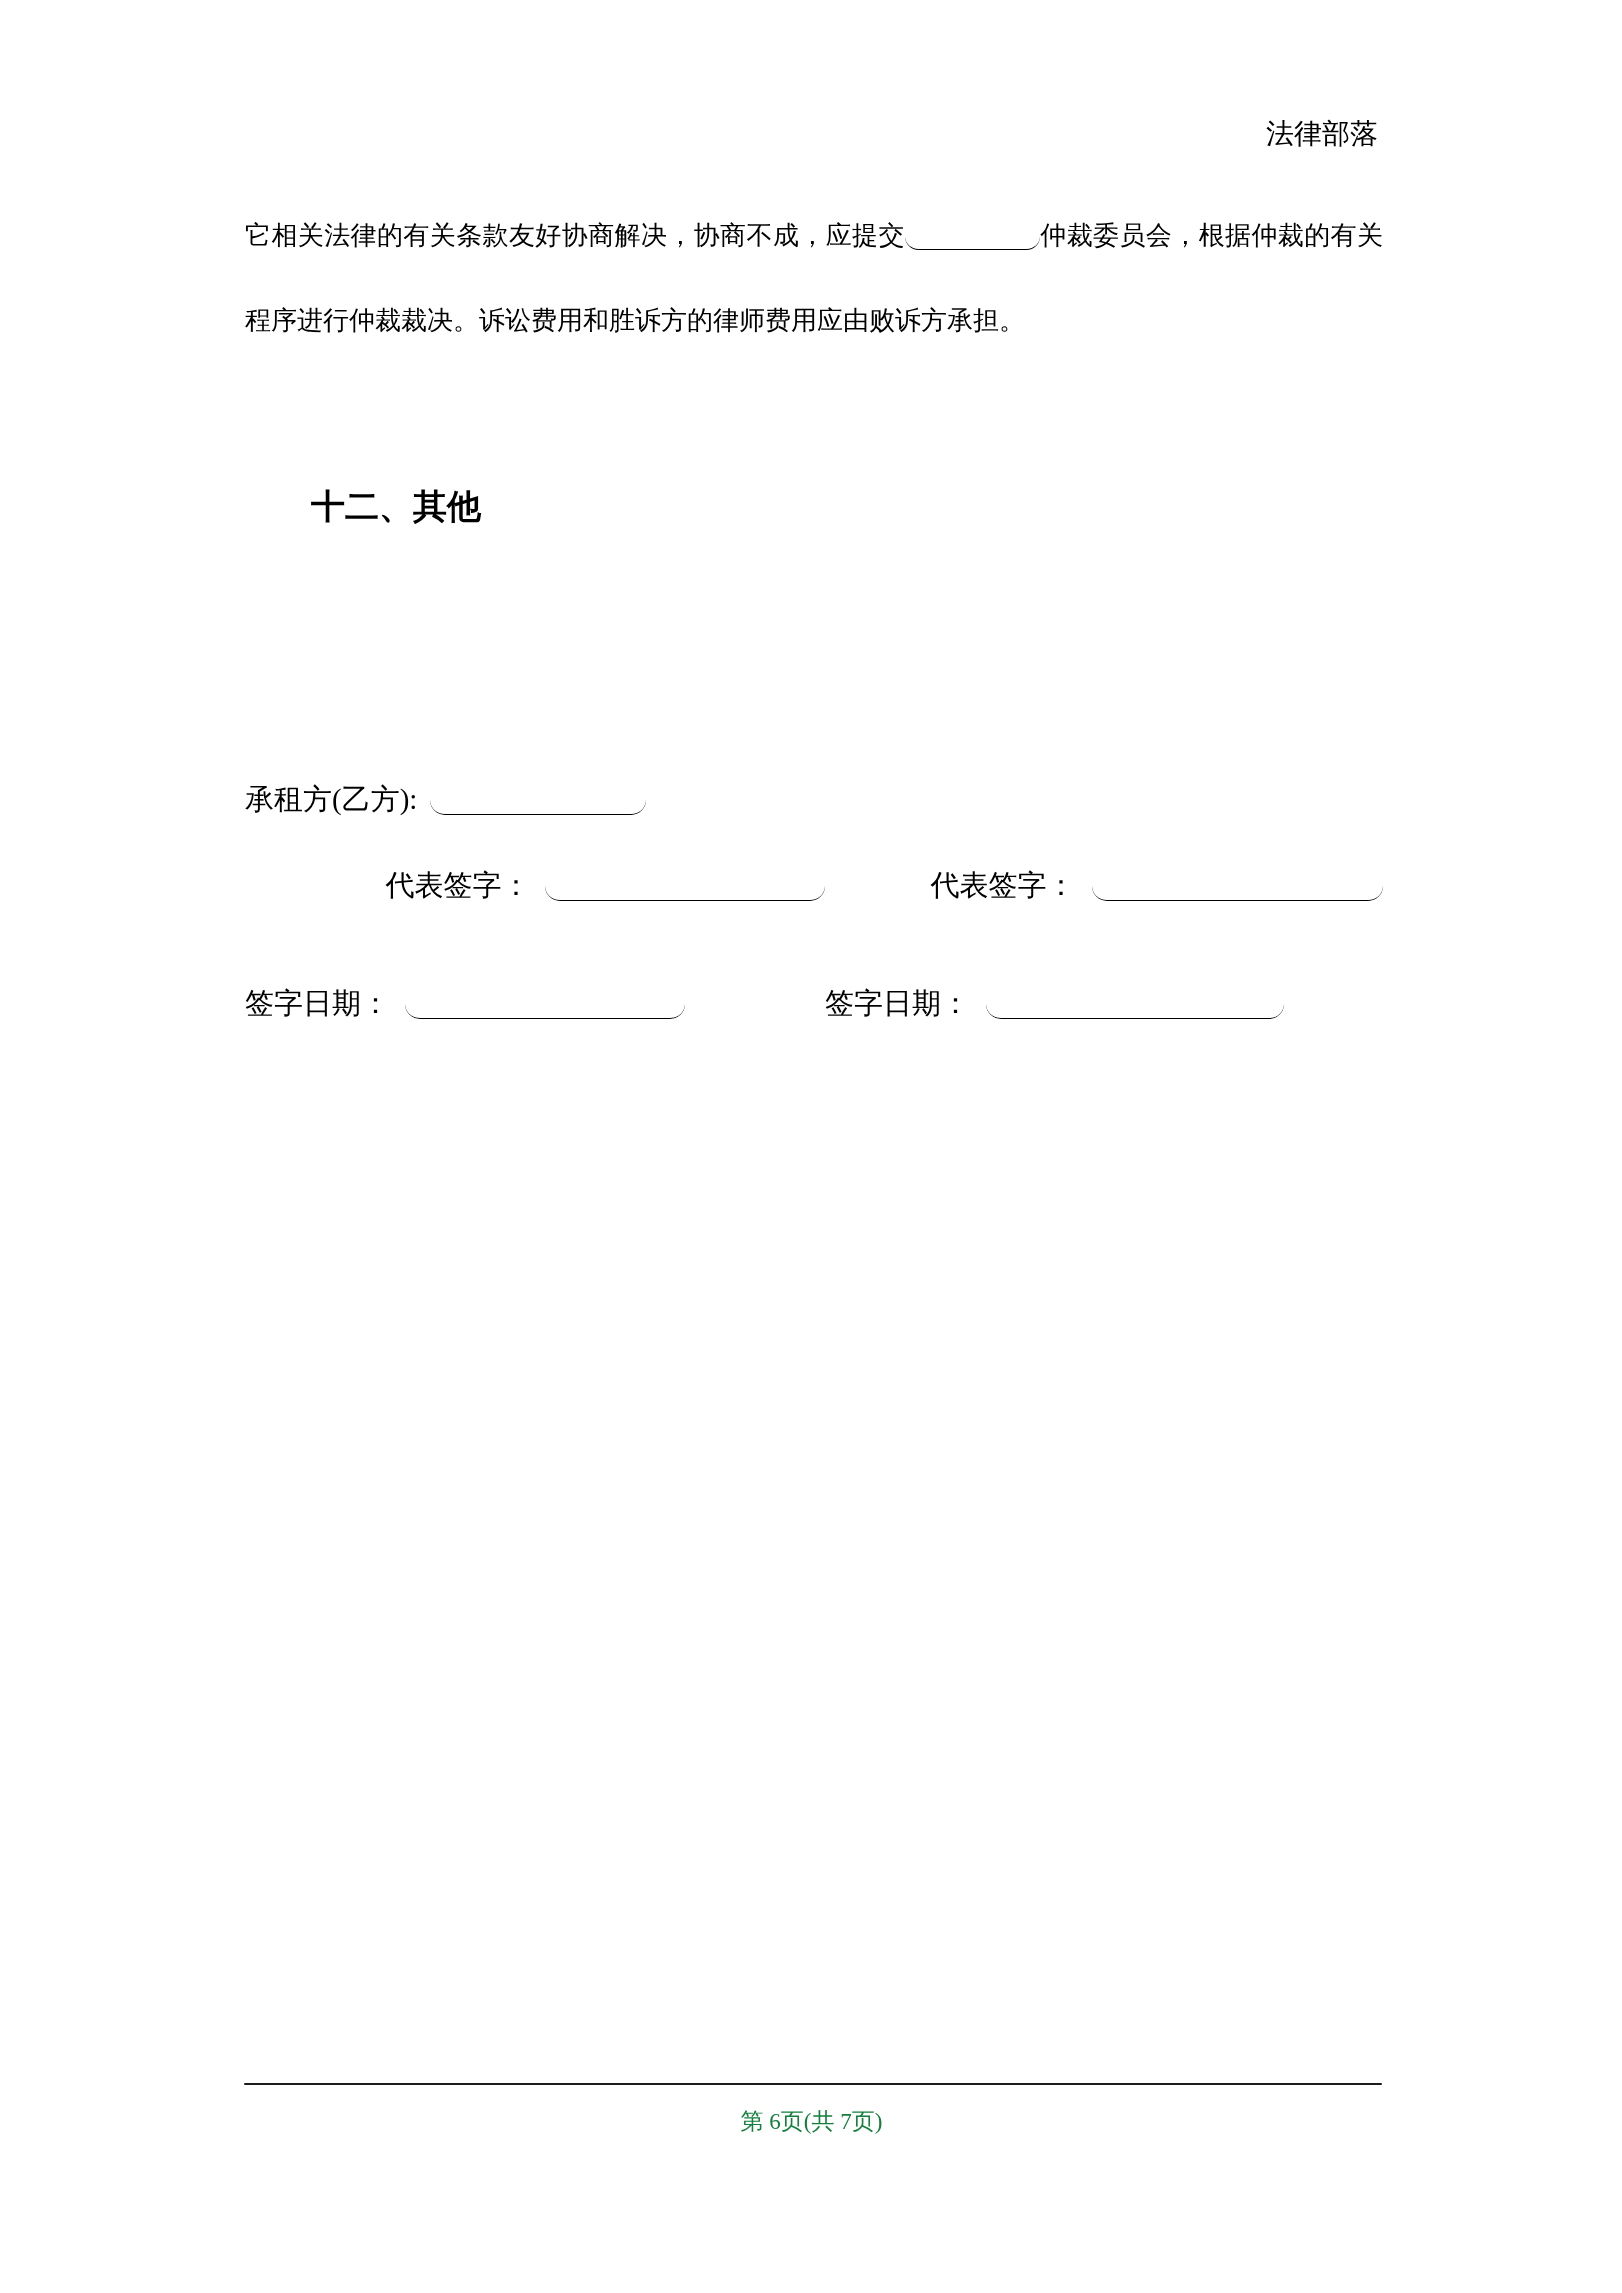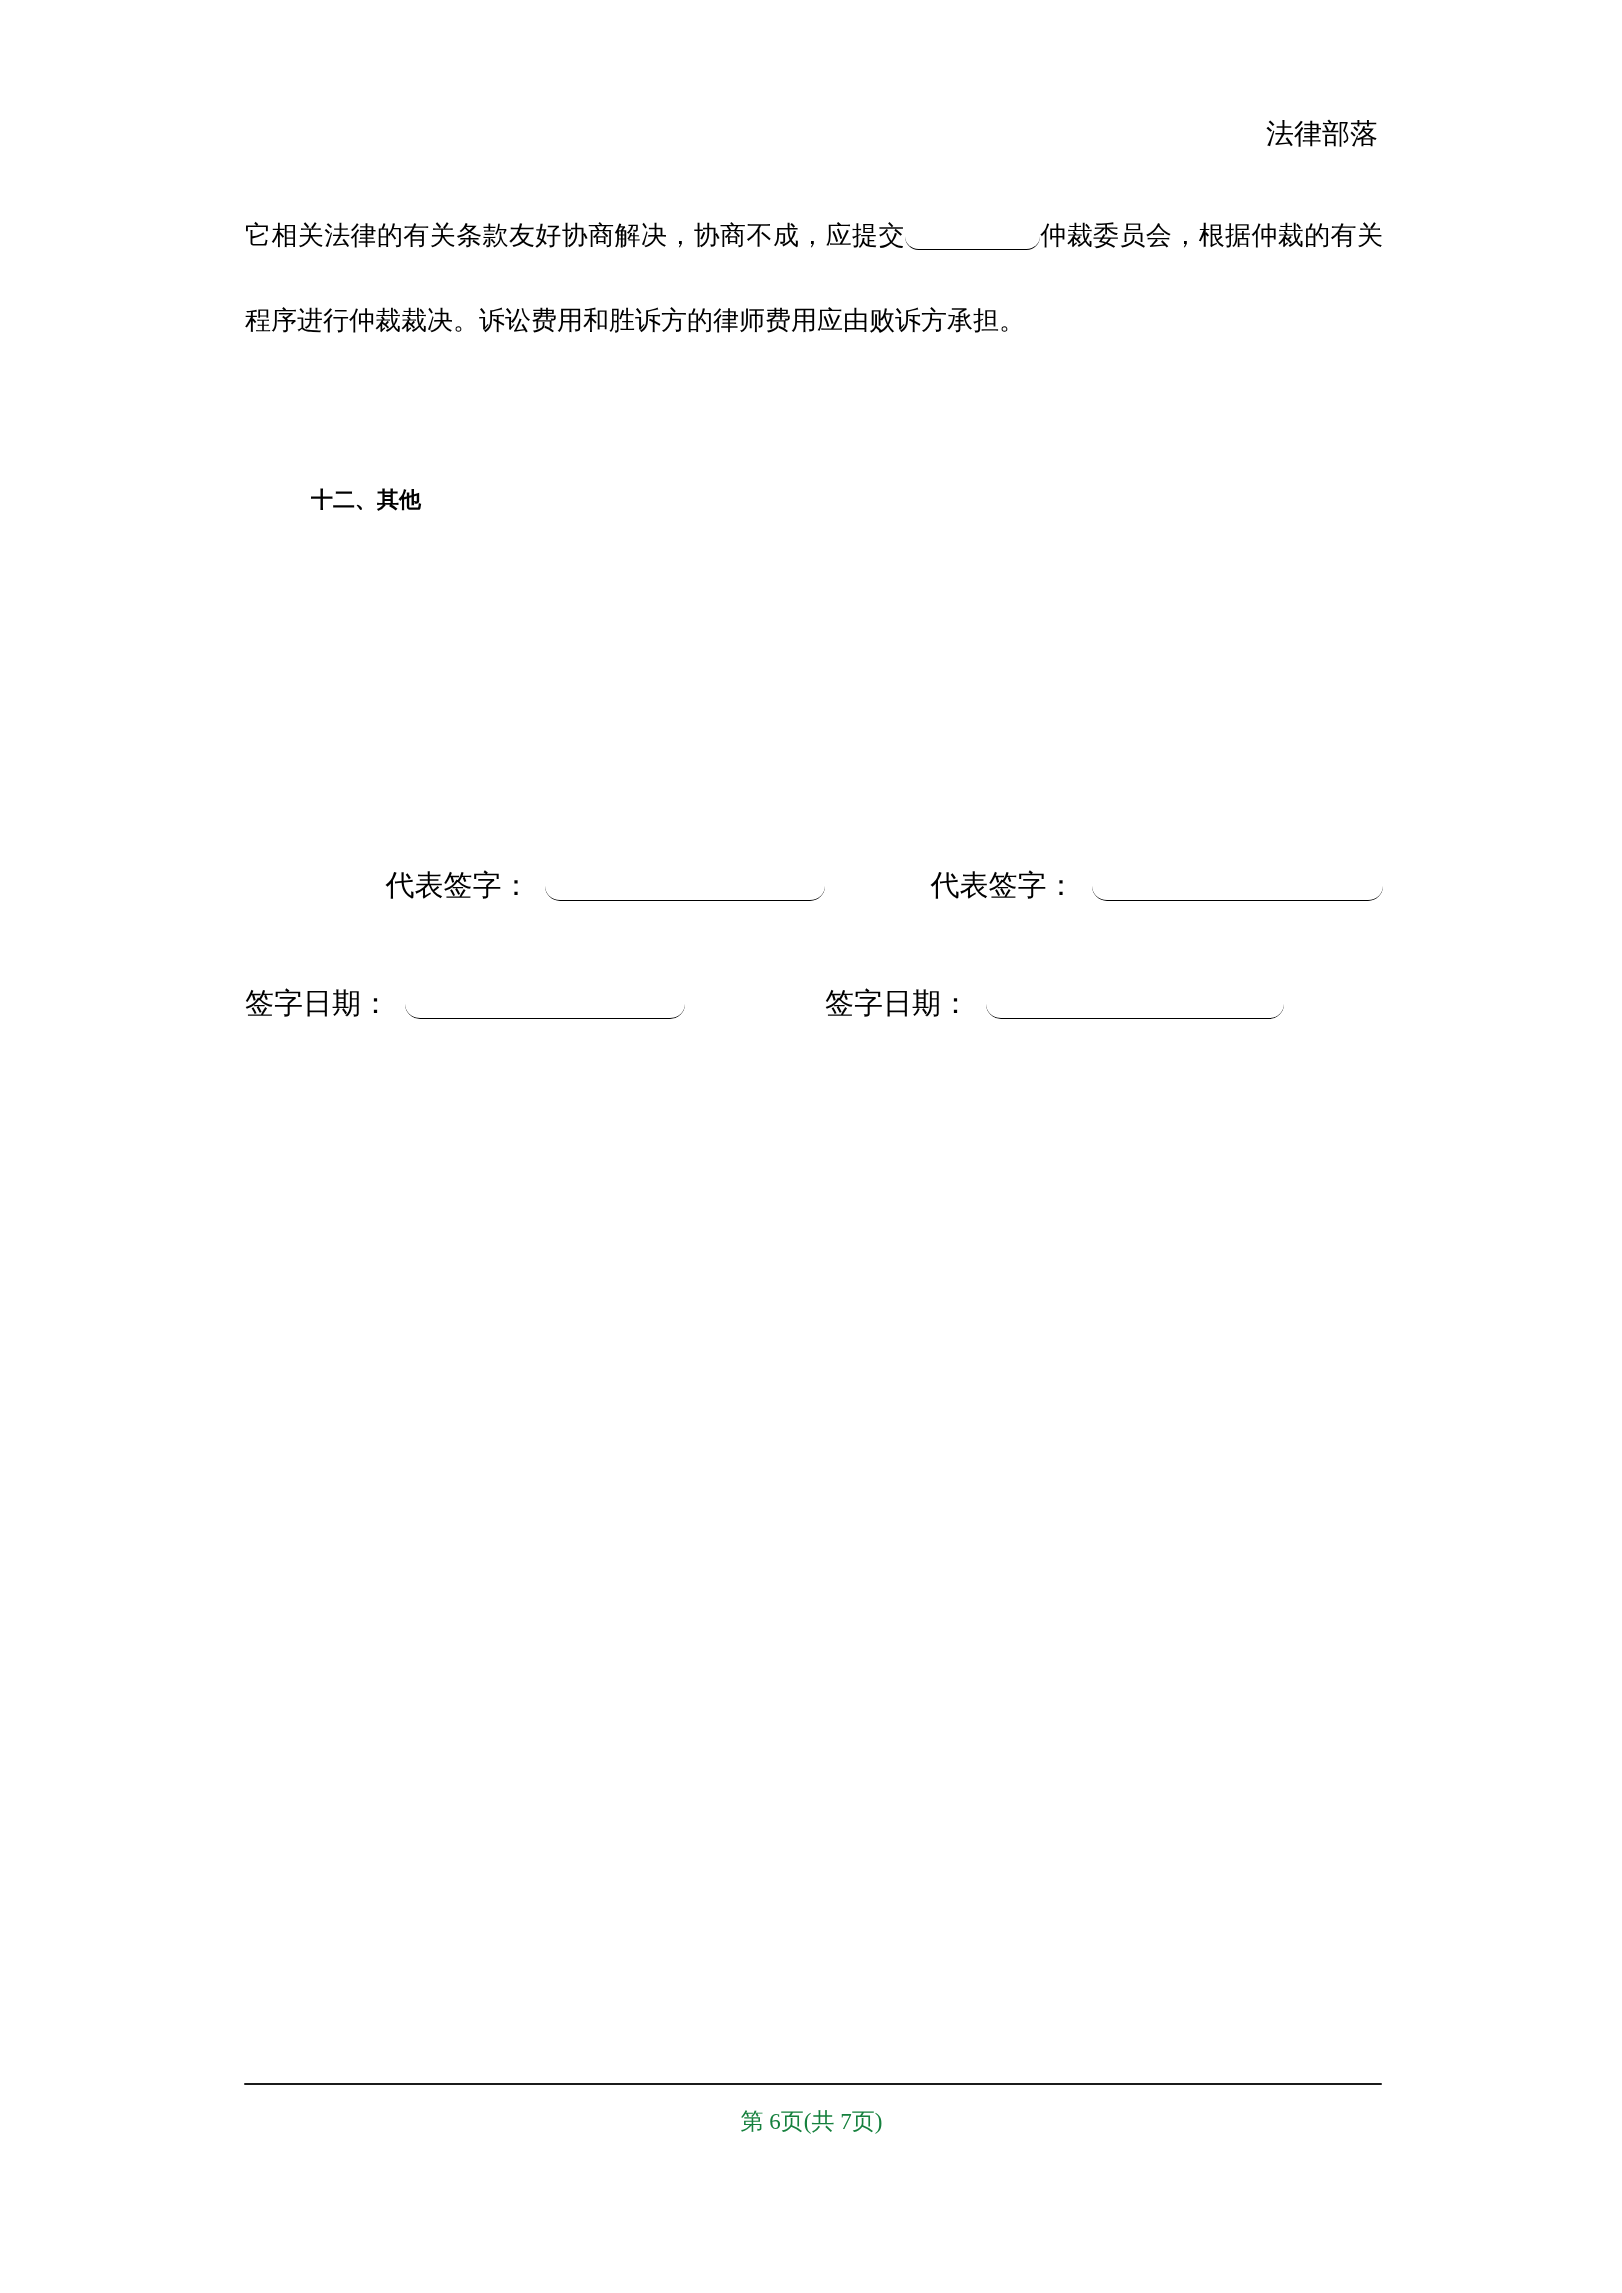--- a/index.html
+++ b/index.html
@@ -33,21 +33,21 @@
     text-align: justify;
     font-family: "Liberation Sans", sans-serif;
   }
   .para1 { top: 193px; line-height: 85px; }
   .para2 { top: 555px; line-height: 82px; text-indent: 65px; }
 
   .heading {
     position: absolute;
     left: 311px;
     top: 487px;
-    font-size: 22px;
+    font-size: 34px;
     font-weight: bold;
     line-height: 1.15;
     color: #000;
     font-family: "Liberation Sans", sans-serif;
   }
 
   .blank {
     display: inline-block;
     border-bottom: 1.8px solid #000;
     height: 1.05em;
@@ -102,20 +102,23 @@
 <div class="page">
 
   <div class="brand">法律部落</div>
 
   <p class="para para1"><span>它相关法律的有关条款友好协商解决，协商不成，应提交</span><span class="blank bw148"></span><span>仲裁委员会，根据仲裁的有关程序进行仲裁裁决。诉讼费用和胜诉方的律师费用应由败诉方承担。</span></p>
 
   <h2 class="heading">十二、其他</h2>
 
 
   <div class="sig-row row1">
+    <div class="sig-col left">
+      <span>承租方(乙方):</span><span class="blank bw238"></span>
+    </div>
   </div>
 
   <div class="sig-row row2">
     <div class="sig-col left">
       <span>代表签字：</span><span class="blank bw308"></span>
     </div>
     <div class="sig-col right">
       <span>代表签字：</span><span class="blank bw320"></span>
     </div>
   </div>

